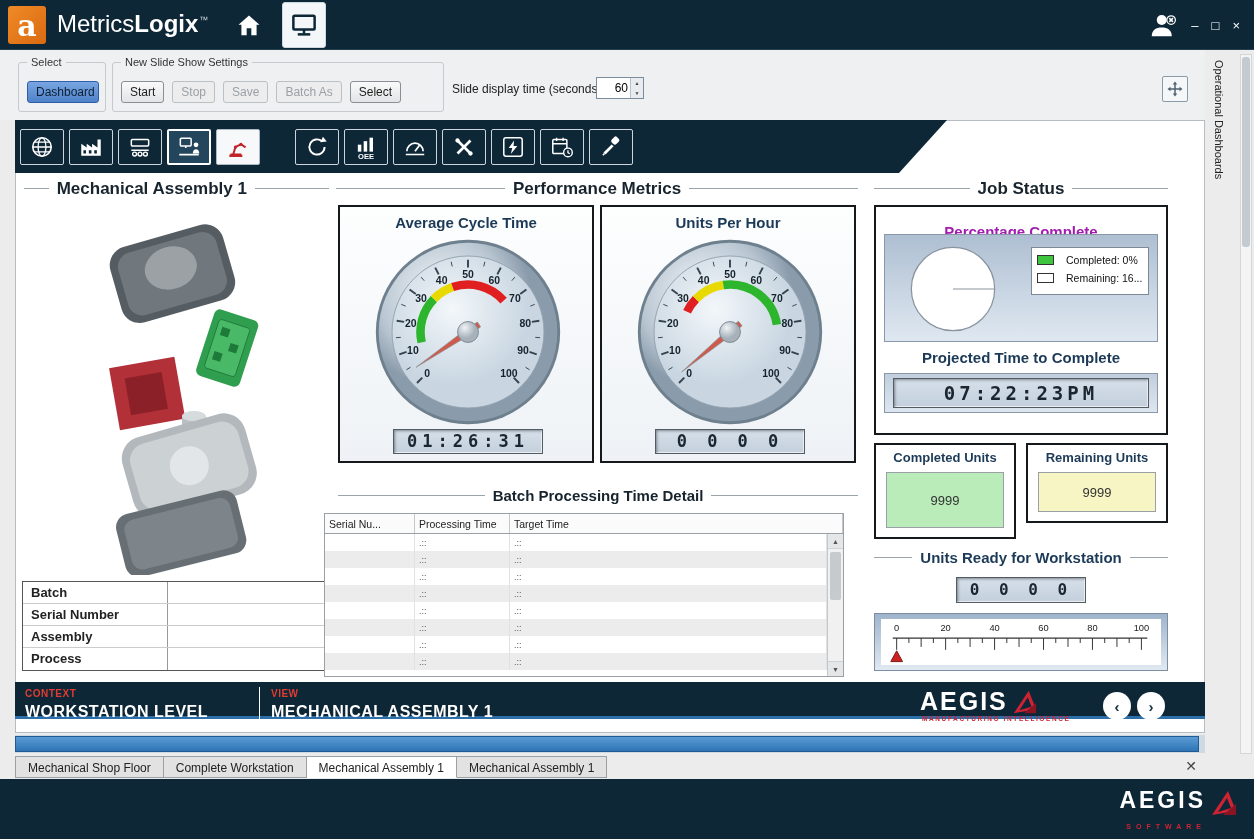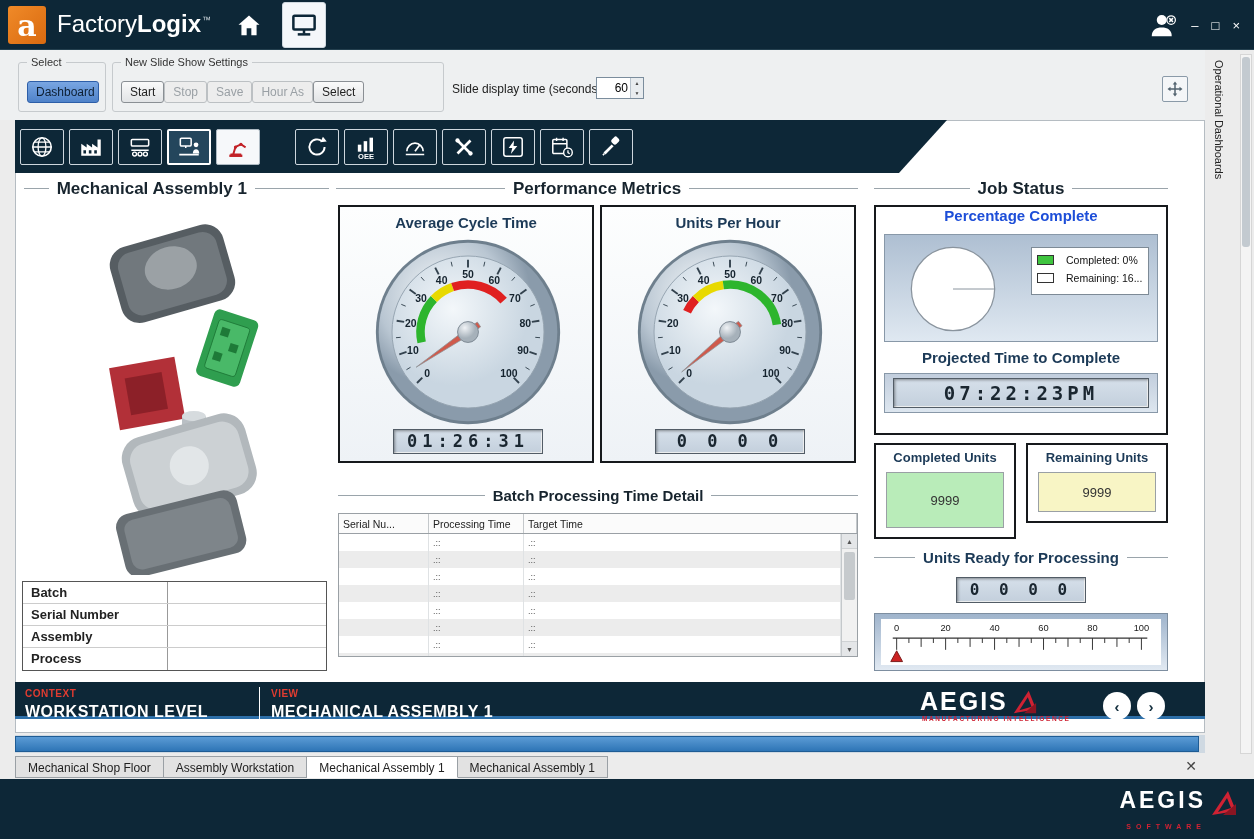--- a/index.html
+++ b/index.html
@@ -19,21 +19,21 @@
 
   
   .toolband { position:absolute; left:0; top:50px; width:1254px; height:70px; background:#eef0f1; }
   .groupbox { position:absolute; border:1px solid #c6cacd; border-radius:3px; background:#eef0f1; }
   .gb-label { position:absolute; top:-7px; left:8px; background:#eef0f1; padding:0 4px; font-size:11px; color:#333; }
   .gb-select { left:18px; top:12px; width:88px; height:50px; }
   .gb-show  { left:112px; top:12px; width:332px; height:50px; }
   .btn { font-family:inherit; font-size:12px; height:22px; border:1px solid #8a8f94; border-radius:3px; background:linear-gradient(#fafafa,#e2e4e6); color:#222; cursor:pointer; padding:0 8px; }
   .btn:disabled { color:#9aa0a5; border-color:#bcc0c3; background:#ededed; }
   .btn-dashboard { position:absolute; left:8px; top:18px; width:72px; background:linear-gradient(#79a6e2,#4f82c9); border:1px solid #2d5ea8; color:#0d1f33; }
-  .show-btns { position:absolute; left:8px; top:18px; display:flex; gap:0;align-items:flex-end; }
+  .show-btns { position:absolute; left:8px; top:18px; display:flex; gap:8px;align-items:flex-end; }
   .slide-label { position:absolute; left:452px; top:32px; font-size:12px; color:#222; }
   .spinbox { position:absolute; left:596px; top:27px; width:48px; height:22px; border:1px solid #7b8d9d; background:#fff; }
   .spin-val { position:absolute; left:0; top:0; width:33px; height:20px; border:none; font-size:12px; text-align:right; padding-right:2px; font-family:inherit; }
   .spin-btns { position:absolute; right:0; top:0; width:13px; height:20px; display:flex; flex-direction:column; border-left:1px solid #b7c2cc; }
   .spin-btns button { flex:1; border:none; background:#e8ecef; font-size:5px; color:#444; cursor:pointer; padding:0; line-height:4px; }
   .move-btn { position:absolute; left:1162px; top:26px; width:26px; height:26px; border:1px solid #8a9aa8; background:#f4f6f8; border-radius:2px; cursor:pointer; display:flex; align-items:center; justify-content:center; }
 
   
   .side-strip { position:absolute; left:1205px; top:50px; width:49px; height:729px; background:#ececec; }
   .side-label { position:absolute; left:8px; top:10px; writing-mode:vertical-rl; font-size:11px; color:#222; }
@@ -62,38 +62,38 @@
   .gpanel { position:absolute; width:256px; height:258px; border:2px solid #16191c; background:linear-gradient(#fdfefe,#eef2f6); }
   .gp1 { left:322px; top:84px; }
   .gp2 { left:584px; top:84px; }
   .gp-title { text-align:center; font-size:15px; font-weight:700; color:#1c3a57; margin-top:7px; }
   .gauge-wrap { position:absolute; left:33px; top:30px; width:190px; height:190px; }
   .lcd { font-family:"DejaVu Sans Mono",monospace; font-weight:700; color:#1a2630; letter-spacing:5px; text-align:center; background:linear-gradient(#d6e0ea,#c3cfdc); border:1px solid #525c66; box-shadow:inset 1px 1px 3px rgba(0,0,0,.4), inset -1px -1px 1px #fff; }
   .gp-lcd { position:absolute; left:53px; bottom:7px; width:150px; height:25px; font-size:17px; line-height:23px; }
 
   .batch-title { left:322px; top:366px; width:520px; }
   .batch-title .tx { font-size:15px; color:#17242e; }
-  .btable { position:absolute; left:322px; top:392px; width:520px; height:144px; border:1px solid #9aa0a5; background:#fff; }
+  .btable { position:absolute; left:308px; top:392px; width:520px; height:164px; border:1px solid #9aa0a5; background:#fff; }
   .bhead { display:flex; height:20px; border-bottom:1px solid #9aa0a5; background:#fbfbfb; font-size:10.5px; color:#222; }
   .bhead div { padding:4px 0 0 4px; border-right:1px solid #c4c8cb; overflow:hidden; white-space:nowrap; }
   .bc1 { width:90px; } .bc2 { width:95px; } .bc3 { flex:1; }
   .bbody { position:absolute; left:0; top:20px; right:16px; bottom:0; overflow:hidden; }
   .brow { display:flex; height:17px; font-size:9px; color:#555; background:#fff; }
   .brow.alt { background:#ececec; }
   .brow div { padding:4px 0 0 4px; border-right:1px solid #dfe2e4; overflow:hidden; }
   .bscroll { position:absolute; right:0; top:20px; width:16px; bottom:0; background:#f1f1f1; border-left:1px solid #c4c8cb; }
   .bs-arrow { height:15px; text-align:center; font-size:7px; color:#555; line-height:15px; background:#e4e6e8; cursor:pointer; }
   .bs-up { border-bottom:1px solid #cfd2d4; }
   .bs-dn { position:absolute; bottom:0; left:0; right:0; border-top:1px solid #cfd2d4; }
   .bs-thumb { position:absolute; left:2px; top:18px; width:11px; height:48px; background:#c6cacd; border-radius:2px; cursor:grab; }
 
   
   .jpanel { position:absolute; border:2px solid #16191c; background:#fff; }
   .jpA { left:858px; top:84px; width:294px; height:230px; }
-  .jp-title { text-align:center; font-size:15px; font-weight:700; color:#1d4ed8; margin-top:0; }
+  .jp-title { text-align:center; font-size:15px; font-weight:700; color:#a21caf; margin-top:16px; }
   .chartbox { position:absolute; left:8px; top:27px; width:274px; height:108px; background:linear-gradient(#aebfd2,#dfe8f1); border:1px solid #8898a8; }
   .pie { position:absolute; left:18px; top:4px; width:100px; height:100px; }
   .plegend { position:absolute; right:8px; top:12px; width:118px; height:48px; background:#fff; border:1px solid #7d8a96; padding:6px 5px; }
   .plegend .prow { display:flex; align-items:center; gap:12px; margin-bottom:6px; }
   .swatch { width:17px; height:10px; border:1px solid #333; }
   .plabel { font-size:10.5px; color:#111; white-space:nowrap; }
   .proj-title { position:absolute; left:0; right:0; top:142px; text-align:center; font-size:15px; font-weight:700; color:#1c3a57; }
   .proj-strip { position:absolute; left:8px; right:8px; top:166px; height:40px; background:linear-gradient(#c2cedd,#dde6ef); border:1px solid #8898a8; display:flex; align-items:center; justify-content:center; }
   .proj-lcd { width:256px; height:30px; font-size:19px; line-height:28px; letter-spacing:4px; }
 
@@ -142,21 +142,21 @@
 </style>
 </head>
 <body>
 
 <div class="app">
 
   <div class="titlebar">
     <div class="logo">
         <span>a</span>
       </div>
-    <div class="appname"><span>Factory</span><span class="an-bold">Logix</span><span class="tm">™</span></div>
+    <div class="appname"><span>Metrics</span><span class="an-bold">Logix</span><span class="tm">™</span></div>
     <button class="tb-home">
       <svg width="30" height="28" viewBox="0 0 24 24">
           <path d="M12 3l9 8h-2.5v9h-4.5v-6h-4v6H5.5v-9H3z" fill="#fff"></path>
         </svg>
     </button>
     <button class="tb-monitor">
       <svg width="30" height="30" viewBox="0 0 24 24">
           <rect x="3.5" y="4.5" width="17" height="11" rx="1" fill="none" stroke="#0d2737" stroke-width="2"></rect>
           <line x1="12" y1="16" x2="12" y2="19" stroke="#0d2737" stroke-width="2"></line>
           <line x1="7" y1="19.5" x2="17" y2="19.5" stroke="#0d2737" stroke-width="2"></line>
@@ -181,21 +181,21 @@
     <div class="groupbox gb-select">
       <span class="gb-label">Select</span>
       <button class="btn btn-dashboard">Dashboard</button>
     </div>
     <div class="groupbox gb-show">
       <span class="gb-label">New Slide Show Settings</span>
       <div class="show-btns">
         <button class="btn">Start</button>
         <button class="btn" disabled="">Stop</button>
         <button class="btn" disabled="">Save</button>
-        <button class="btn" disabled="">Hour As</button>
+        <button class="btn" disabled="">Batch As</button>
         <button class="btn">Select</button>
       </div>
     </div>
     <span class="slide-label">Slide display time (seconds):</span>
     <div class="spinbox">
       <input class="spin-val" value="60" style="">
       <div class="spin-btns">
         <button>▲</button>
         <button>▼</button>
       </div>
@@ -600,21 +600,21 @@
       <div class="unit-box unit-green">9999</div>
     </div>
 
     <div class="jpanel jpC">
       <div class="unit-title">Remaining Units</div>
       <div class="unit-box unit-yellow">9999</div>
     </div>
 
     <div class="sec-title ready-title">
       <span class="ln"></span>
-      <span class="tx">Units Ready for Processing</span>
+      <span class="tx">Units Ready for Workstation</span>
       <span class="ln"></span>
     </div>
     <div class="lcd ready-lcd">0 0 0 0</div>
 
     <div class="rulerbox">
       <div class="ruler-inner">
           <svg viewBox="0 0 286 46" width="100%" height="100%">
             <text x="16" y="12" text-anchor="middle" font-size="9.5" fill="#1a1a1a" font-family="Liberation Sans, sans-serif">0</text>
             <text x="66" y="12" text-anchor="middle" font-size="9.5" fill="#1a1a1a" font-family="Liberation Sans, sans-serif">20</text>
             <text x="116" y="12" text-anchor="middle" font-size="9.5" fill="#1a1a1a" font-family="Liberation Sans, sans-serif">40</text>
@@ -668,21 +668,21 @@
     <button class="navcirc nc-next">›</button>
   </div>
 
   <div class="hscroll">
     <div class="hthumb"></div>
   </div>
 
   <div class="tabband">
     <div class="tabstrip">
         <div class="tab">Mechanical Shop Floor</div>
-        <div class="tab">Assembly Workstation</div>
+        <div class="tab">Complete Workstation</div>
         <div class="tab active">Mechanical Assembly 1</div>
         <div class="tab">Mechanical Assembly 1</div>
       </div>
     <button class="tab-close">✕</button>
   </div>
 
   <div class="footer">
     <div class="f-aegis">
       <span class="f-name">AEGIS</span>
       <svg width="28" height="28" viewBox="0 0 28 28">

